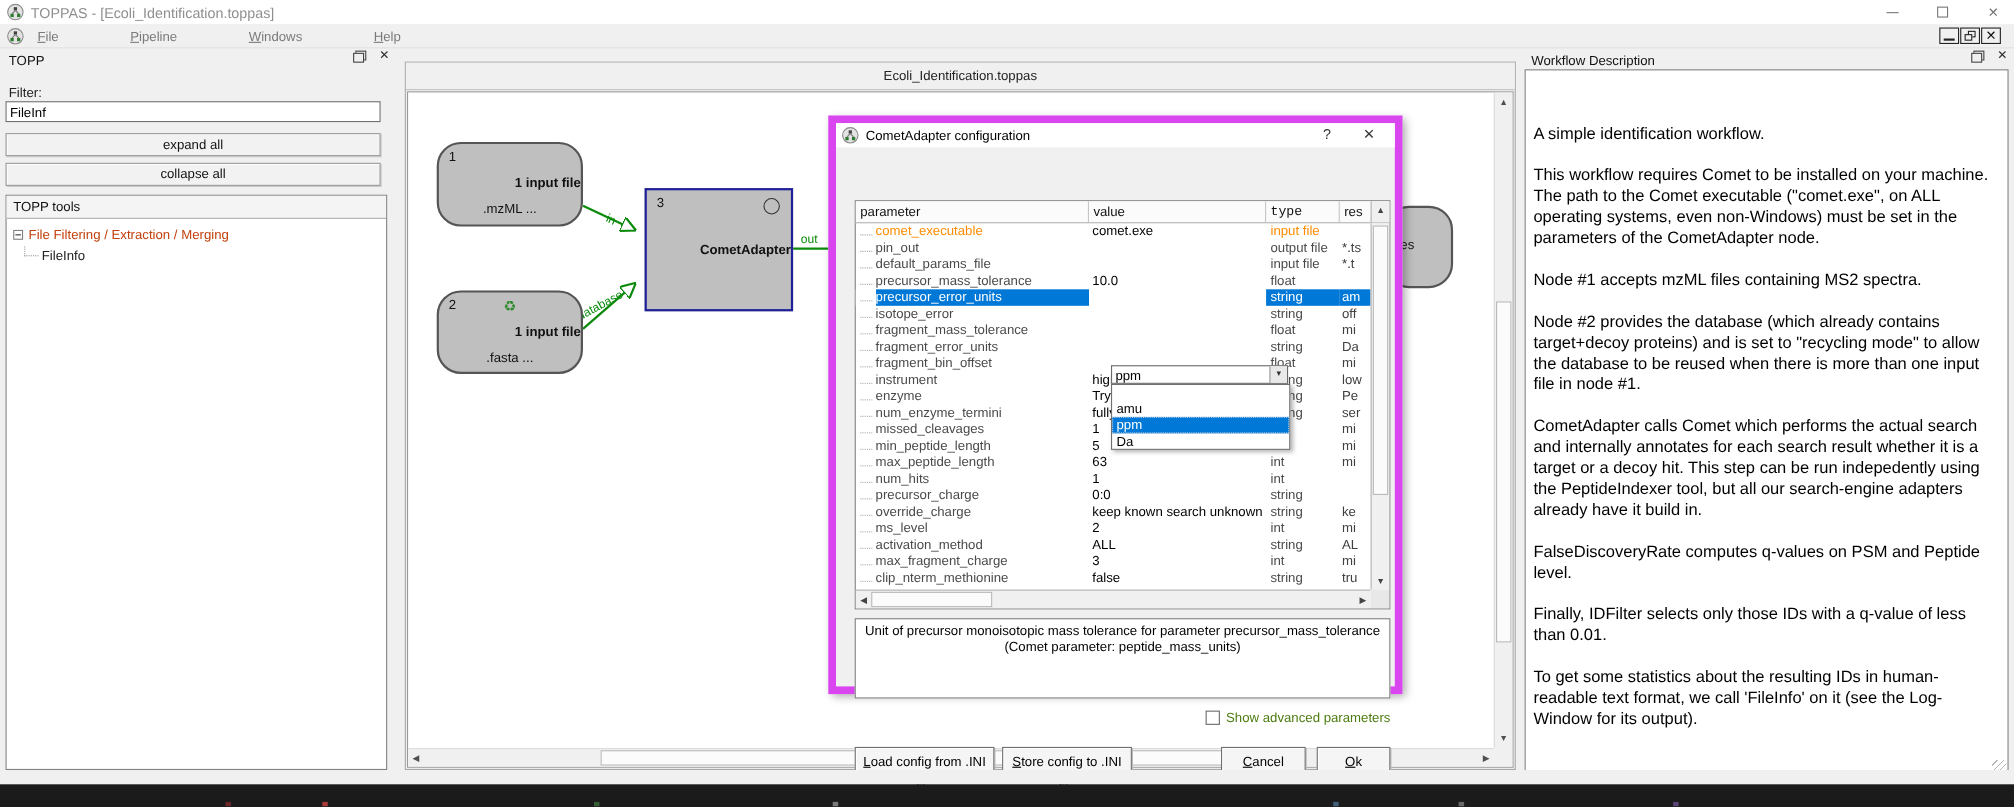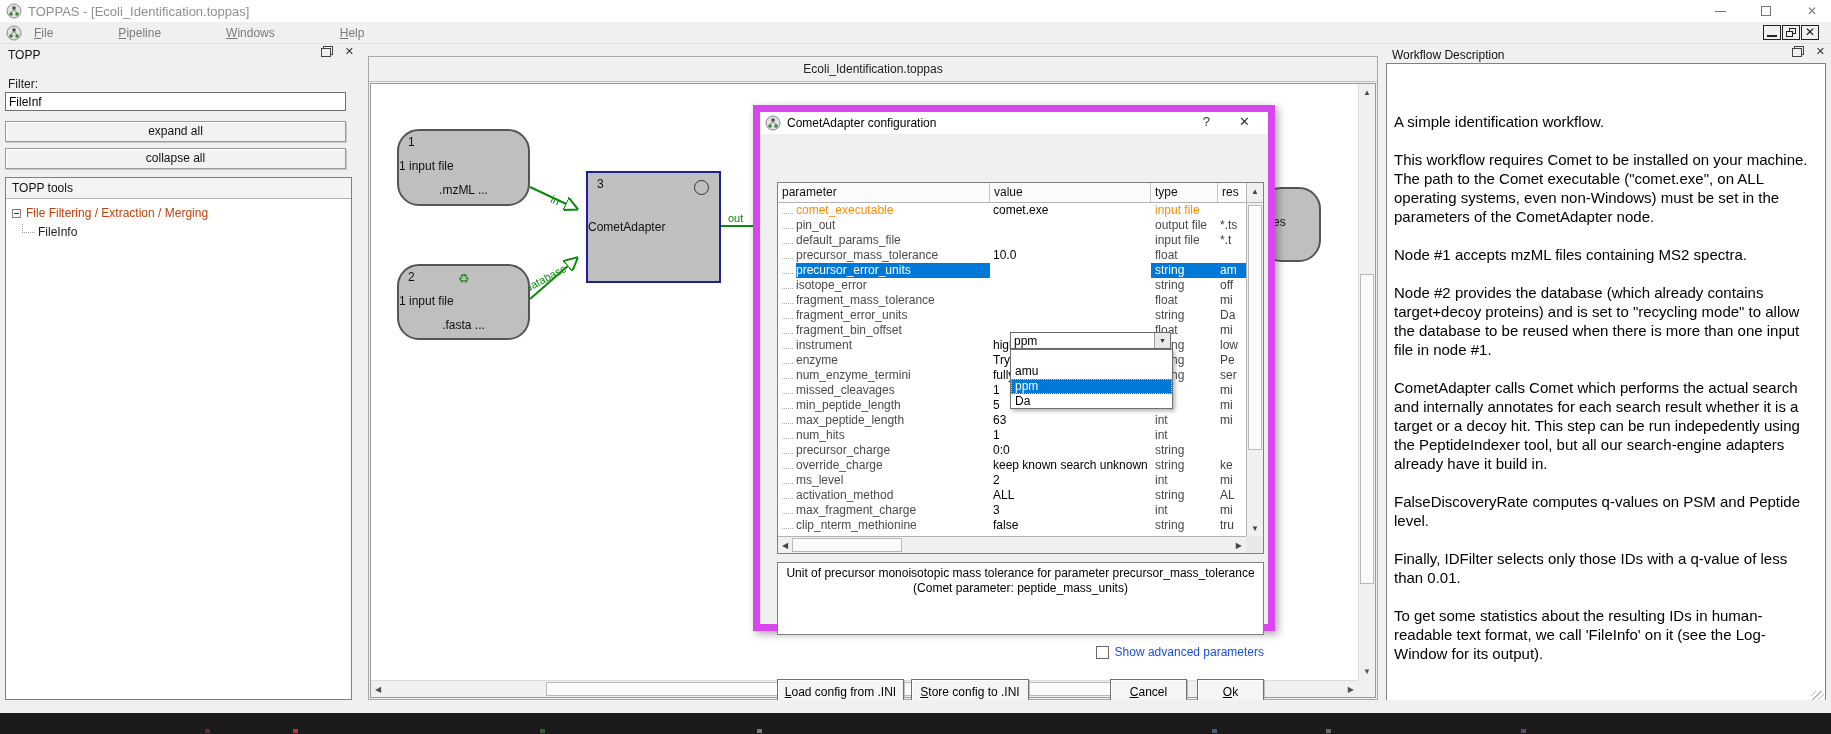--- a/index.html
+++ b/index.html
@@ -55,21 +55,21 @@
     background:repeating-linear-gradient(135deg, transparent 0 3px, #b5b5b5 3px 4px); }
 
   
   .canvas-window { position:absolute; left:368px; top:56px; width:1010px; height:644px; background:#f0f0f0; border:1px solid #a8a8a8; }
   .canvas-tab { height:25px; line-height:25px; text-align:center; color:#222; border-bottom:1px solid #c0c0c0; background:#f0f0f0;}
   .canvas-area { position:absolute; left:1px; top:26px; right:1px; bottom:1px; background:#fff; border:1px solid #9a9a9a; overflow:hidden; }
 
   .wf-node { position:absolute; background:#bfbfbf; border:2px solid #555; color:#111; }
   .wf-node.rounded { border-radius:22px; }
   .wf-node .node-num { position:absolute; left:9px; top:4px; font-size:12px; }
-  .wf-node .nline1 { position:absolute; left:0; width:100%; text-align:left; }
+  .wf-node .nline1 { position:absolute; left:0; width:100%; text-align:right;font-weight:bold; }
   .wf-node .nline2 { position:absolute; left:0; width:100%; text-align:center; }
   .recycle { position:absolute; top:5px; left:0; width:100%; text-align:center; color:#2e8b2e; font-size:13px; }
   .tool-node { border:2px solid #20209a; }
   .status-circle { position:absolute; right:10px; top:7px; width:15px; height:15px; border:1.5px solid #333; border-radius:50%; background:transparent; }
 
   .edge-label { position:absolute; color:#0a8a0a; font-size:11px; }
 
   
   .sb { position:absolute; background:#f0f0f0; }
   .sb .arrow { position:absolute; color:#505050; font-size:8px; text-align:center; }
@@ -81,21 +81,21 @@
   
   .dialog { position:absolute; left:753px; top:105px; width:522px; height:526px; background:#f0f0f0; border:7px solid #d946ef; box-shadow:3px 3px 8px rgba(0,0,0,0.35); }
   .dialog-title { height:22px; background:#fff; display:flex; align-items:center; position:relative; }
   .dialog-title .dlg-text { margin-left:6px; color:#000; }
   .dlg-help { position:absolute; right:58px; top:2px; color:#333; font-size:13px; }
   .dlg-close { position:absolute; right:18px; top:2px; color:#333; font-size:13px; }
 
   .ptable { position:absolute; left:17px; top:70px; width:487px; height:372px; background:#fff; border:1px solid #7f7f7f; }
   .ptable-header { display:flex; height:20px; border-bottom:1px solid #b4b4b4; background:#fbfbfb; }
   .ptable-header .hcell { border-right:1px solid #c6c6c6; padding:2px 4px; color:#111; overflow:hidden; white-space:nowrap; }
-  .hc-param { width:212px; } .hc-value { width:161px; } .hc-type { width:67px; } .hc-res { width:28px; border-right:none !important; }
+  .hc-param { width:212px; } .hc-value { width:161px; } .hc-type { width:67px;font-family:Liberation Mono, monospace; } .hc-res { width:28px; border-right:none !important; }
   .hc-sb { width:17px; background:#f0f0f0; border-left:1px solid #b4b4b4; text-align:center; font-size:8px; color:#444; line-height:18px; }
 
   .trow { display:flex; height:15px; line-height:15px; white-space:nowrap; }
   .tcell { overflow:hidden; }
   .c-param { width:212px; color:#4a4a4a; }
   .c-param .twig { display:inline-block; width:11px; height:8px; border-bottom:1px dotted #aaa; margin:0 3px 0 4px; }
   .c-value { width:161px; color:#000; padding-left:3px; }
   .c-type { width:67px; color:#4a4a4a; padding-left:4px; }
   .c-res { width:28px; color:#404040; padding-left:2px; }
   .trow.orange .c-param, .trow.orange .c-type { color:#ff8c00; }
@@ -110,21 +110,21 @@
   .combo .combo-text { position:absolute; left:3px; top:1px; color:#000; }
   .combo .combo-btn { position:absolute; right:0; top:0; width:16px; height:15px; background:#e9e9e9; border-left:1px solid #9a9a9a; text-align:center; font-size:7px; color:#333; line-height:15px; }
   .popup { position:absolute; left:232px; top:166px; width:163px; height:60px; background:#fff; border:1px solid #707070; box-shadow:2px 2px 4px rgba(0,0,0,0.3); z-index:6; }
   .popup .opt { height:15px; line-height:15px; padding-left:4px; color:#000; }
   .popup .opt.blank { height:14px; }
   .popup .opt.sel { background:#0078d7; color:#fff; outline:1px dotted #bcd; outline-offset:-1px; }
 
   .dlg-desc { position:absolute; left:17px; top:450px; width:487px; height:73px; background:#fff; border:1px solid #7f7f7f; padding:3px 5px; color:#000; line-height:15px;text-align:center; }
   .adv-row { position:absolute; left:0; top:533px; width:504px; display:flex; justify-content:flex-end; align-items:center; }
   .checkbox { width:13px; height:13px; background:#fff; border:1px solid #6a6a6a; margin-right:6px; flex:none;}
-  .adv-label { color:#1d4ed8; }
+  .adv-label { color:#4d7c0f; }
 
   .dlg-btn { position:absolute; top:567px; height:27px; background:#f5f5f5; border:1px solid #707070; box-shadow:inset 1px 1px 0 #fff, 1px 1px 0 #bdbdbd; text-align:center; line-height:25px; color:#000; }
   .dlg-btn u { text-decoration:underline; }
   #btn-load { left:17px; width:127px; }
   #btn-store { left:151px; width:118px; }
   #btn-cancel { left:350px; width:77px; }
   #btn-ok { left:437px; width:67px; }
 
   
   .statusstrip { position:absolute; left:0; top:700px; width:1831px; height:13px; background:#f0f0f0; }

